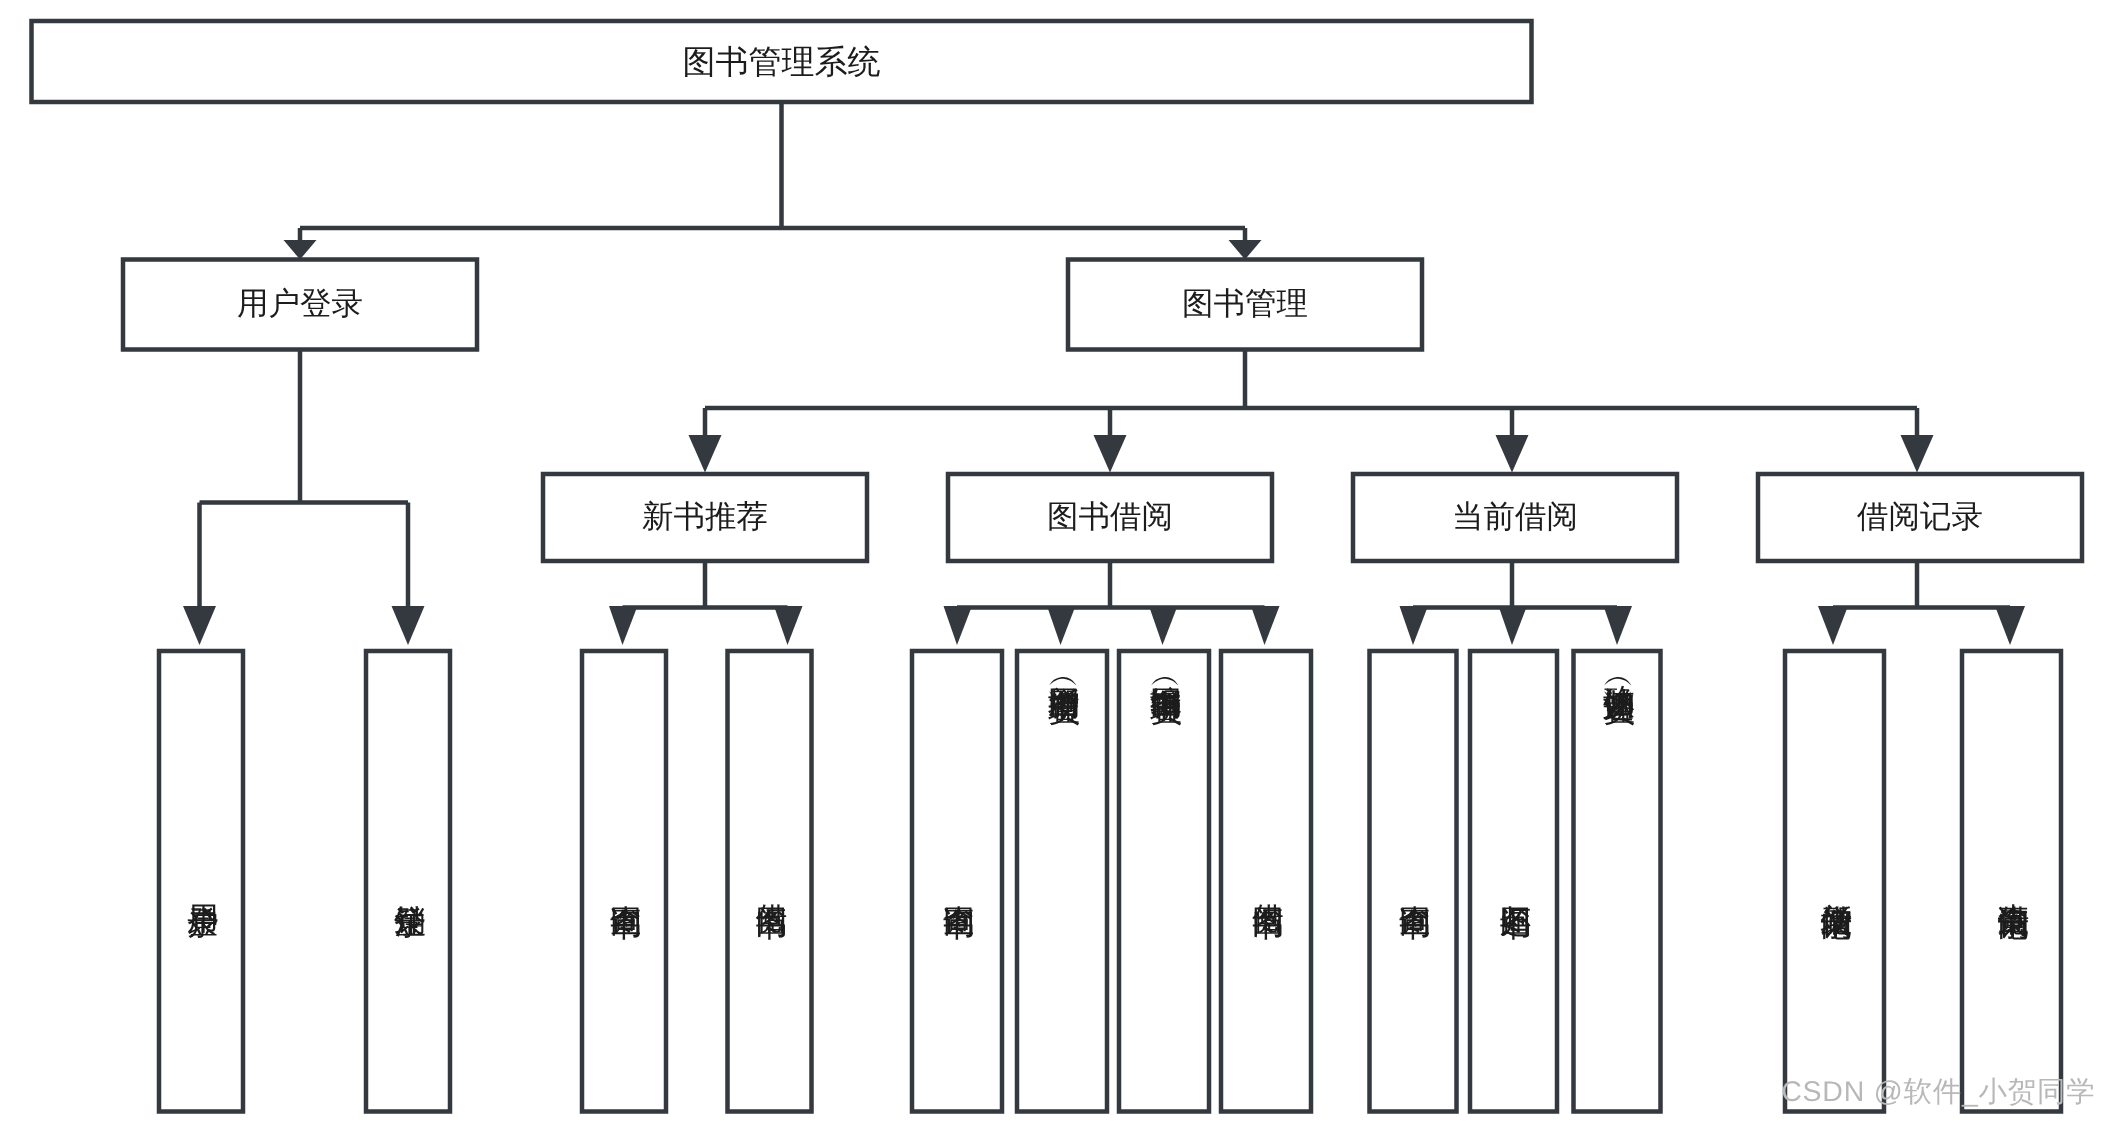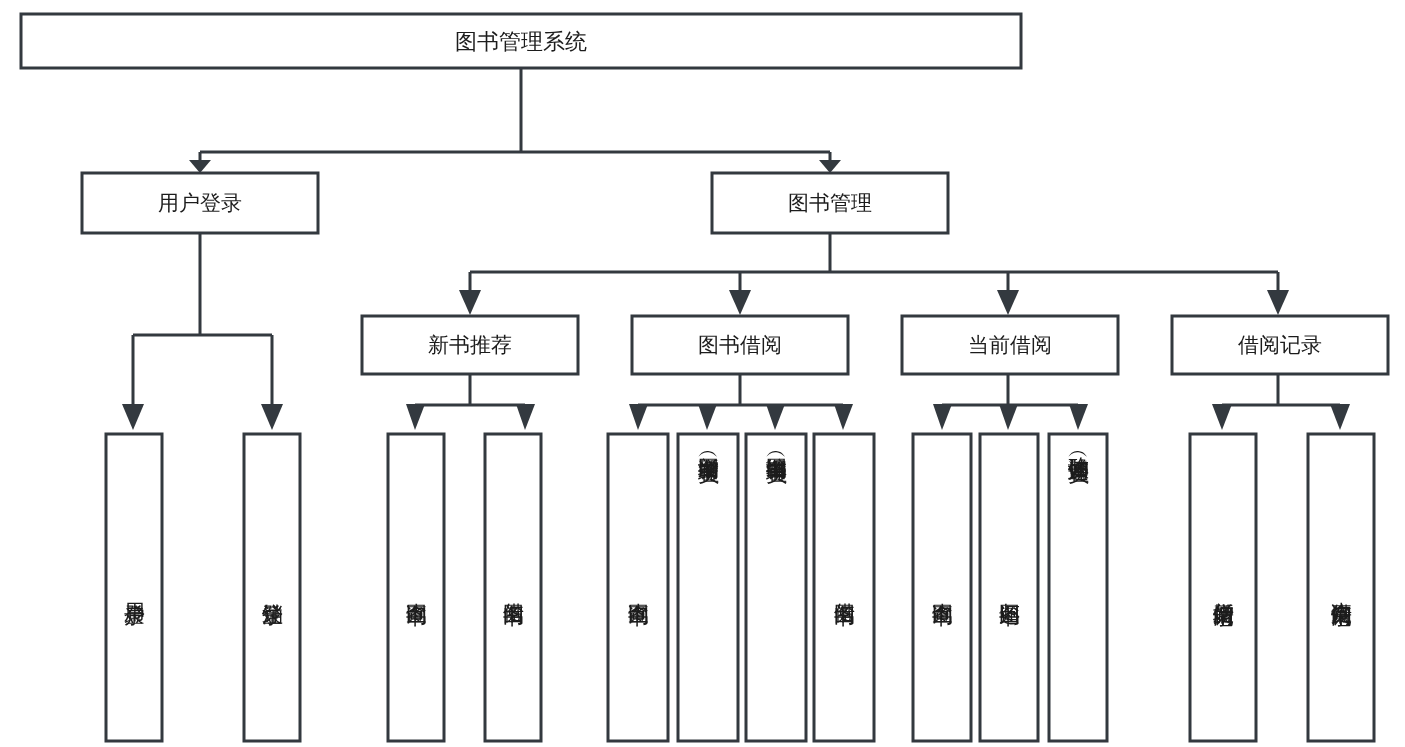--- a/index.html
+++ b/index.html
@@ -226,14 +226,15 @@
     <span class="leaf-label" style="margin-top:6px;">确认归还（管理员）</span>
   </div>
 
   <div class="leaf-label-wrap" style="left:1190px; top:434px; width:66px; height:307px;">
     <span class="leaf-label">新增借阅记录</span>
   </div>
   <div class="leaf-label-wrap" style="left:1308px; top:434px; width:66px; height:307px;">
     <span class="leaf-label">查询借阅记录</span>
   </div>
 
+  <div class="watermark">CSDN @软件_小贺同学</div>
 
 </div>
 
 </body></html>

